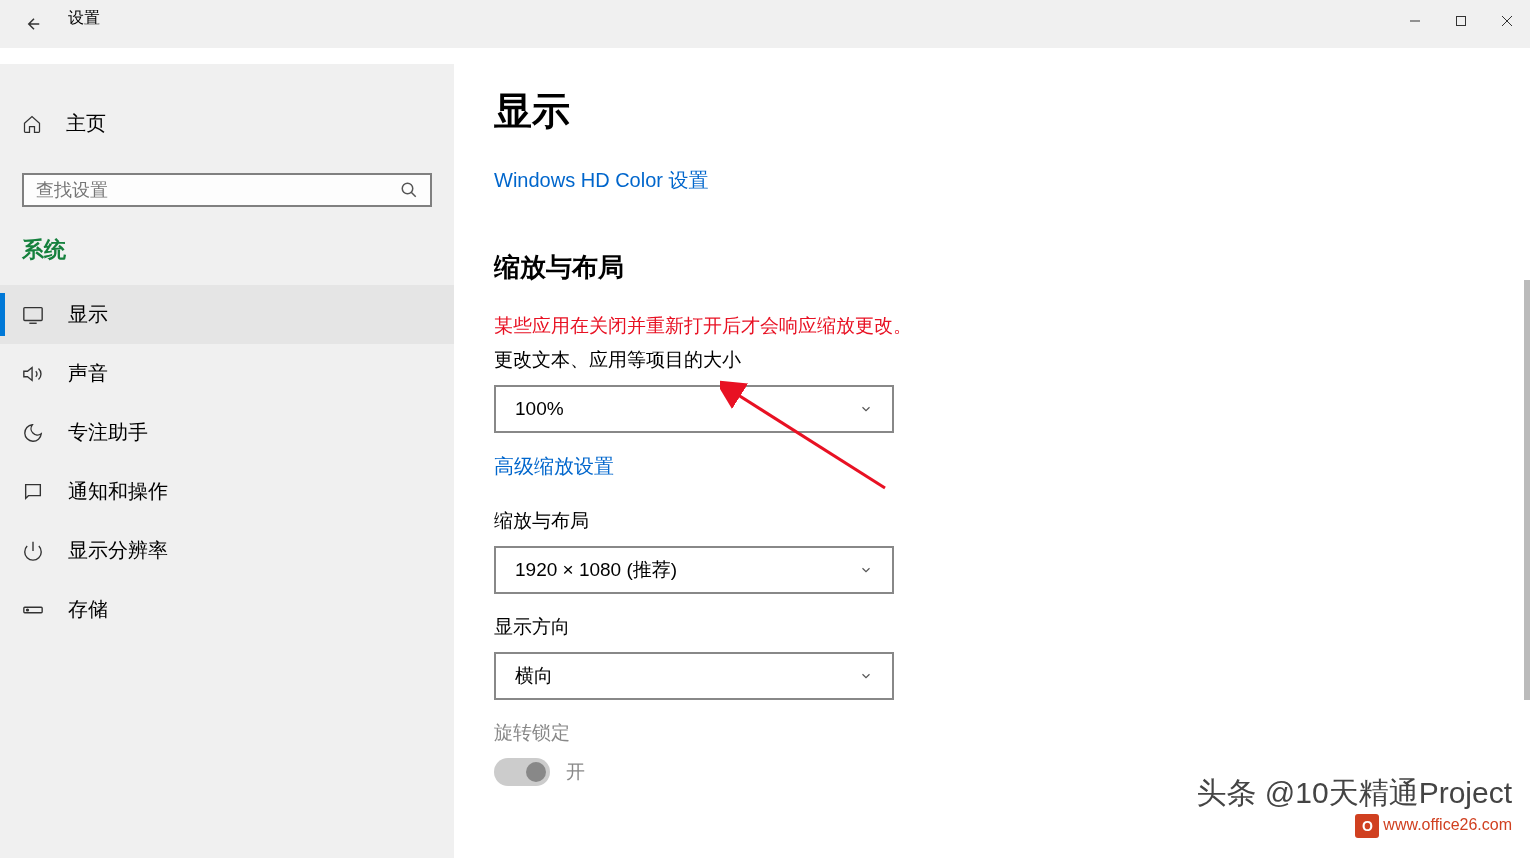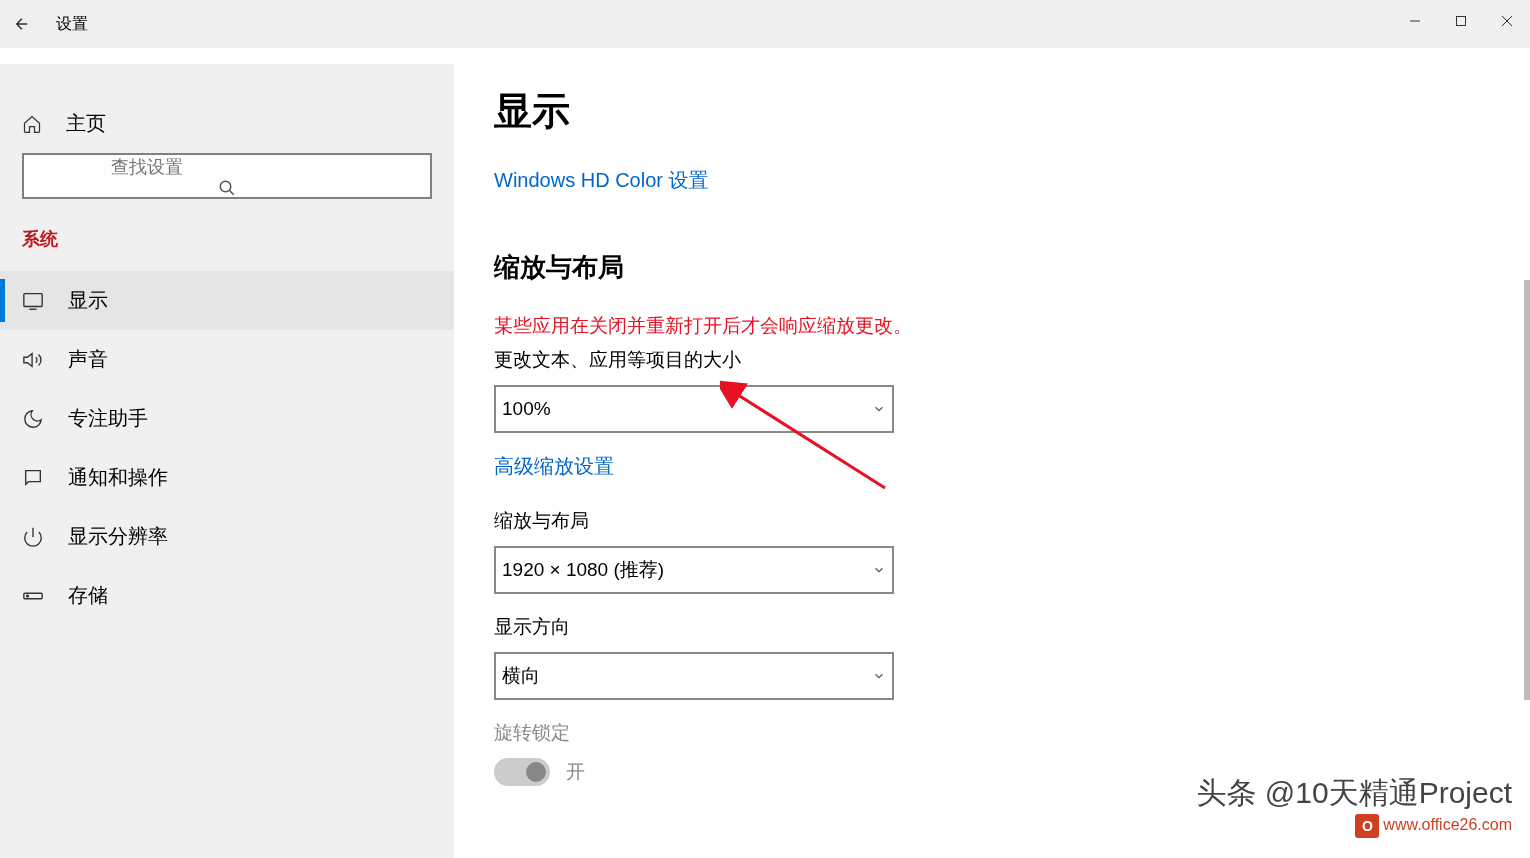--- a/index.html
+++ b/index.html
@@ -1,49 +1,49 @@
 <!DOCTYPE html>
 <html><head>
   <meta charset="utf-8">
   <style>
     * { margin: 0; padding: 0; box-sizing: border-box; font-family: "Microsoft YaHei", "Segoe UI", sans-serif; }
     body { width: 1530px; height: 858px; background: #ffffff; overflow: hidden; position: relative; }
     
     .titlebar { position: absolute; top: 0; left: 0; right: 0; height: 48px; display: flex; align-items: center; background: #f0f0f0; }
-    .titlebar-left { display: flex; align-items: center; padding-left: 6px; gap: 18px; }
+    .titlebar-left { display: flex; padding-left: 18px; gap: 18px; }
     .back-btn { width: 32px; height: 32px; display: flex; align-items: center; justify-content: center; color: #333; cursor: pointer; }
     .title { font-size: 16px; color: #000; }
     .window-controls { position: absolute; right: 0; top: 0; display: flex; height: 42px; }
     .win-ctrl { width: 46px; display: flex; align-items: center; justify-content: center; color: #333; cursor: pointer; }
     
     .sidebar { position: absolute; left: 0; top: 64px; width: 454px; bottom: 0; background: #f0f0f0; }
     .home-row { display: flex; align-items: center; padding: 12px 22px; gap: 24px; cursor: pointer; margin-top: 34px; }
     .home-icon { width: 20px; height: 20px; color: #333; }
     .home-label { font-size: 20px; color: #000; }
     
-    .search-box { margin: 4px 22px 0 22px; height: 46px; border: 2px solid #808080; background: #fdfdfd; display: flex; align-items: center; padding: 0 12px; flex-direction: column; }
+    .search-box { margin: 24px 22px 0 22px; height: 34px; border: 2px solid #808080; background: #fdfdfd; display: flex; align-items: center; padding: 0 12px; }
     .search-input { flex: 1; border: none; outline: none; background: transparent; font-size: 18px; color: #555; }
     .search-icon { width: 18px; height: 18px; color: #555; }
     
-    .section-label { margin: 28px 22px 20px 22px; font-size: 18px; font-weight: bold; color: #b91c1c; }
+    .section-label { margin: 28px 22px 20px 22px; font-size: 22px; font-weight: bold; color: #15803d; }
     
     .nav-list { margin-top: 20px; }
     .nav-item { display: flex; align-items: center; padding: 16px 22px; gap: 24px; cursor: pointer; position: relative; }
     .nav-item.active::before { content: ""; position: absolute; left: 0; top: 8px; bottom: 8px; width: 5px; background: #0078d7; }
     .nav-item.active { background: #e5e5e5; }
     .nav-icon { width: 22px; height: 22px; color: #333; flex-shrink: 0; }
     .nav-label { font-size: 20px; color: #000; }
     
     .content { position: absolute; left: 454px; top: 48px; right: 0; bottom: 0; background: #ffffff; padding: 38px 40px; overflow-y: auto; }
     .page-title { font-size: 38px; font-weight: 600; color: #000; margin-bottom: 30px; }
     .link { color: #0066cc; font-size: 20px; cursor: pointer; display: inline-block; }
     .section-heading { font-size: 26px; font-weight: 600; color: #000; margin-top: 56px; margin-bottom: 28px; }
     .warning-text { color: #e81123; font-size: 19px; margin-bottom: 8px; }
     .field-label { font-size: 19px; color: #000; margin-bottom: 12px; margin-top: 3px; }
-    .dropdown { width: 400px; height: 48px; border: 2px solid #888; display: flex; align-items: center; justify-content: space-between; padding: 0 6px; cursor: pointer; margin-bottom: 20px; background: #fff; }
+    .dropdown { width: 400px; height: 48px; border: 2px solid #888; display: flex; align-items: center; justify-content: space-between; padding: 0 19px; cursor: pointer; margin-bottom: 20px; background: #fff; }
     .dropdown-val { font-size: 19px; color: #000; }
     .chevron { width: 14px; height: 14px; color: #555; }
     .disabled-label { font-size: 19px; color: #888; margin-top: 18px; margin-bottom: 12px; }
     .toggle-row { display: flex; align-items: center; gap: 16px; }
     .toggle { width: 56px; height: 28px; border-radius: 14px; background: #ccc; position: relative; }
     .toggle-knob { position: absolute; right: 4px; top: 4px; width: 20px; height: 20px; border-radius: 50%; background: #888; }
     .toggle-label { font-size: 19px; color: #888; }
     
     .arrow-annotation { position: absolute; left: 720px; top: 378px; pointer-events: none; }
     

